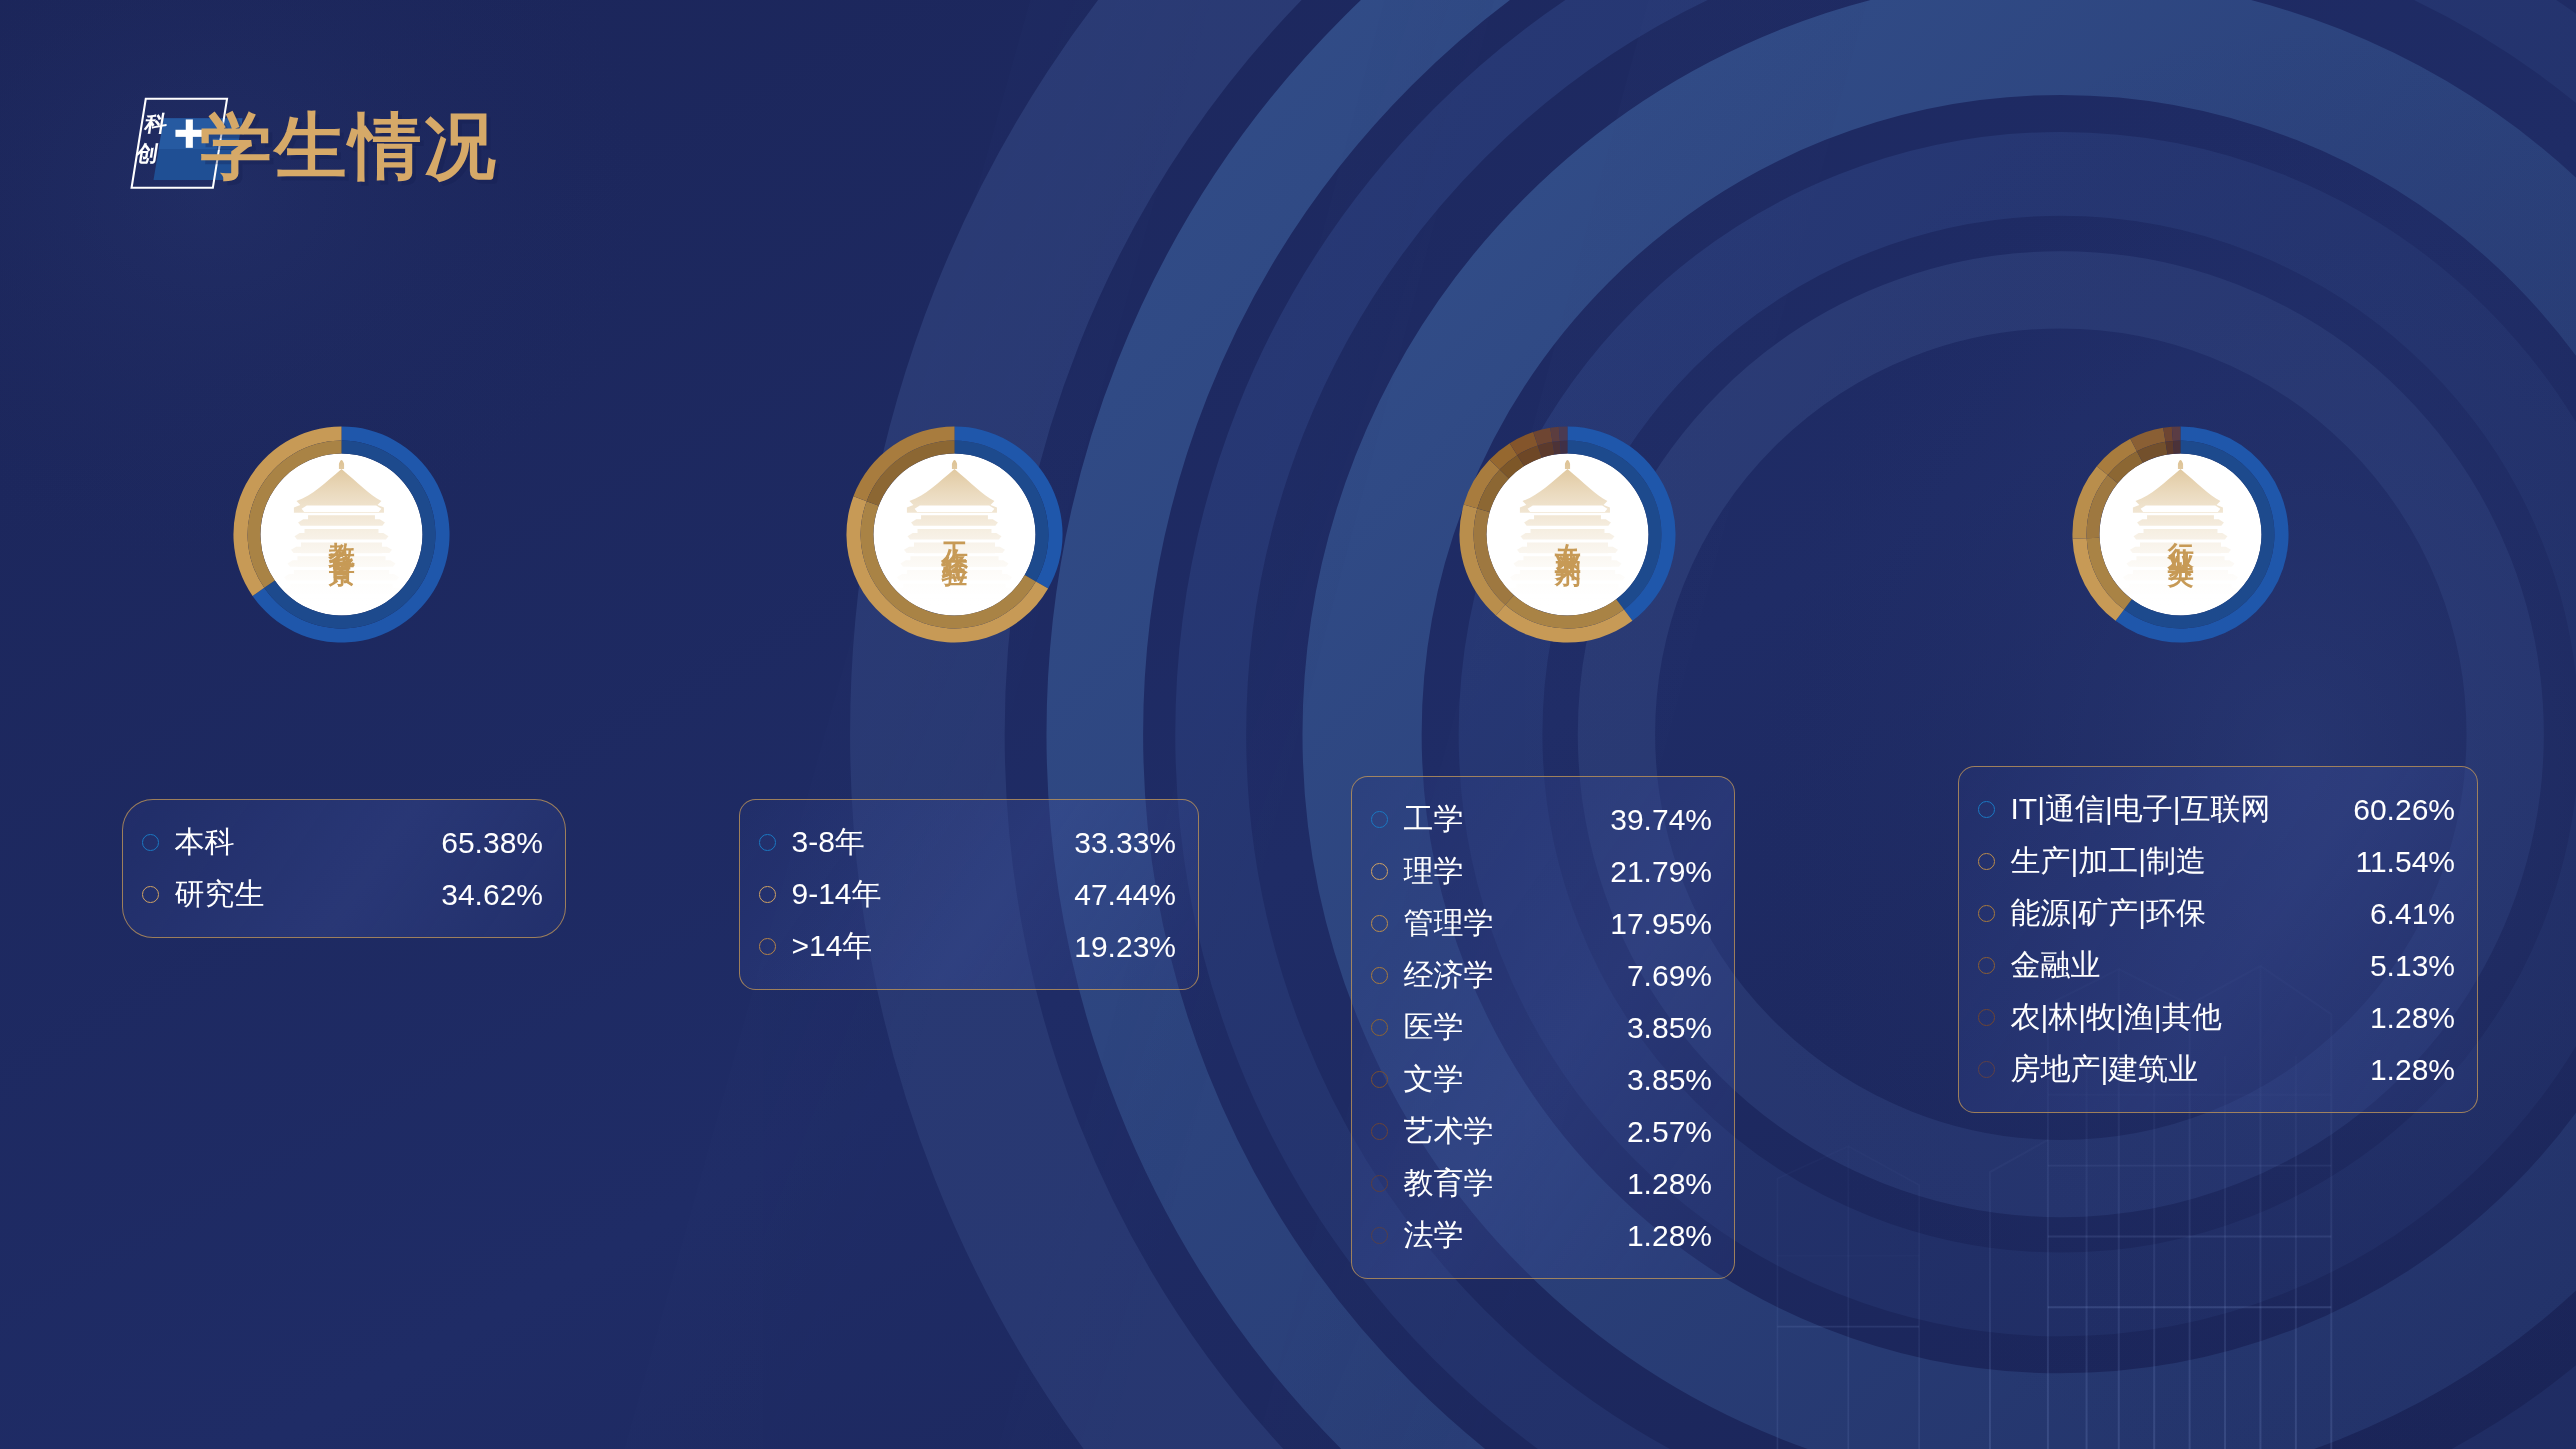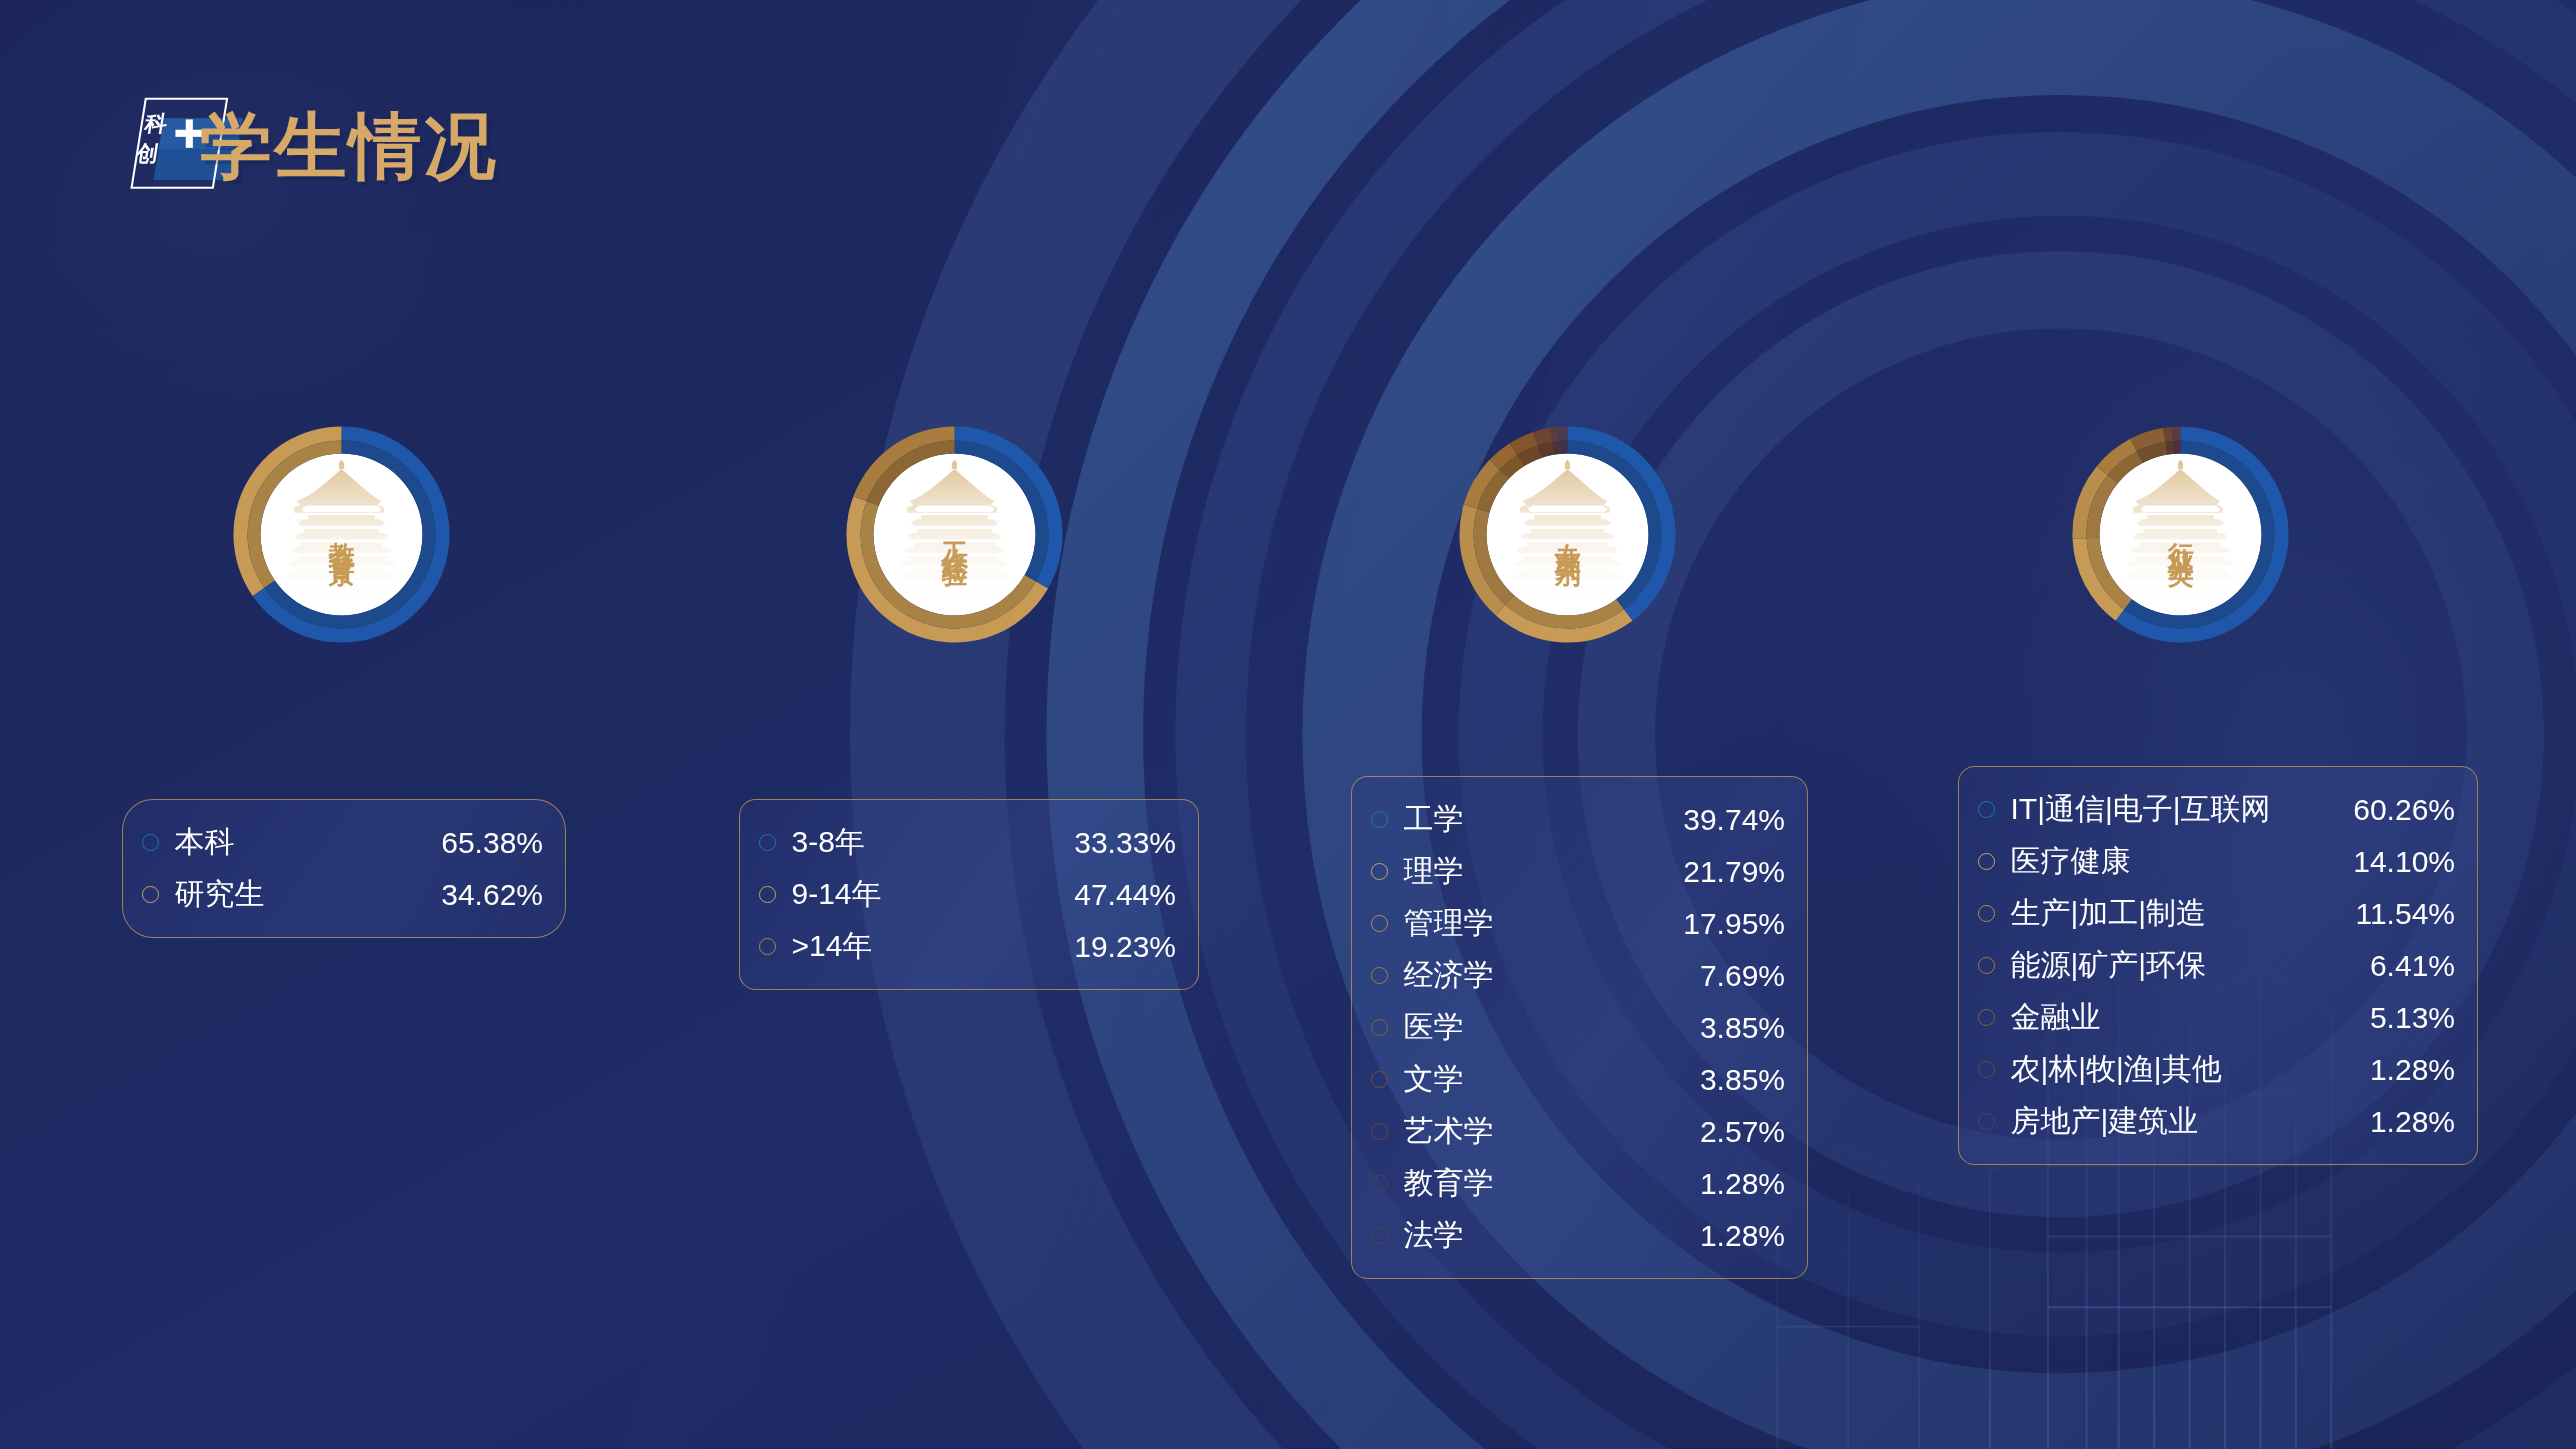--- a/index.html
+++ b/index.html
@@ -288,21 +288,21 @@
         <path d="M173.75085538748274 81.5188943479636 A146 146 0 0 1 196.6171010822817 75.88462941724862 L199.8202379203253 95.62646100392688 A126 126 0 0 0 180.08635464947142 100.48890882084531 Z" fill="#5c3a2c"></path>
         <path d="M193.09365056043373 54.1686146719025 A168 168 0 0 1 206.50319917759003 52.54303129591713 L208.27063738052468 74.47192005478513 A146 146 0 0 0 196.6171010822817 75.88462941724862 Z" fill="#5c3d3f"></path>
         <path d="M196.6171010822817 75.88462941724862 A146 146 0 0 1 208.27063738052468 74.47192005478513 L209.87739938319254 94.40727347193784 A126 126 0 0 0 199.8202379203253 95.62646100392688 Z" fill="#4d3337"></path>
         <path d="M206.50319917759003 52.54303129591713 A168 168 0 0 1 220.00000000000026 52 L220.00000000000023 74 A146 146 0 0 0 208.27063738052468 74.47192005478513 Z" fill="#4b3a52"></path>
         <path d="M208.27063738052468 74.47192005478513 A146 146 0 0 1 220.00000000000023 74 L220.0000000000002 94 A126 126 0 0 0 209.87739938319254 94.40727347193784 Z" fill="#403047"></path>
     </svg>
     <div class="donut-label">
       <span>专业类别</span>
     </div>
   </div>
-  <div class="legend-panel" style="left:1351px; top:776px; width:457px;">
+  <div class="legend-panel" style="left:1351px; top:776px; width:384px;">
 
       <div class="legend-row">
         <span class="legend-dot" style="border-color:#1a78c2"></span>
         <span class="legend-name">工学</span>
         <span class="legend-val">39.74%</span>
       </div>
       <div class="legend-row">
         <span class="legend-dot" style="border-color:#cfa263"></span>
         <span class="legend-name">理学</span>
         <span class="legend-val">21.79%</span>
@@ -380,25 +380,20 @@
     </div>
   </div>
   <div class="legend-panel" style="left:1958px; top:766px; width:520px;">
 
       <div class="legend-row">
         <span class="legend-dot" style="border-color:#1a78c2"></span>
         <span class="legend-name">IT|通信|电子|互联网</span>
         <span class="legend-val">60.26%</span>
       </div>
       <div class="legend-row">
-        <span class="legend-dot" style="border-color:#cfa263"></span>
-        <span class="legend-name">医疗健康</span>
-        <span class="legend-val">14.10%</span>
-      </div>
-      <div class="legend-row">
         <span class="legend-dot" style="border-color:#bb8c4b"></span>
         <span class="legend-name">生产|加工|制造</span>
         <span class="legend-val">11.54%</span>
       </div>
       <div class="legend-row">
         <span class="legend-dot" style="border-color:#a87a3d"></span>
         <span class="legend-name">能源|矿产|环保</span>
         <span class="legend-val">6.41%</span>
       </div>
       <div class="legend-row">

